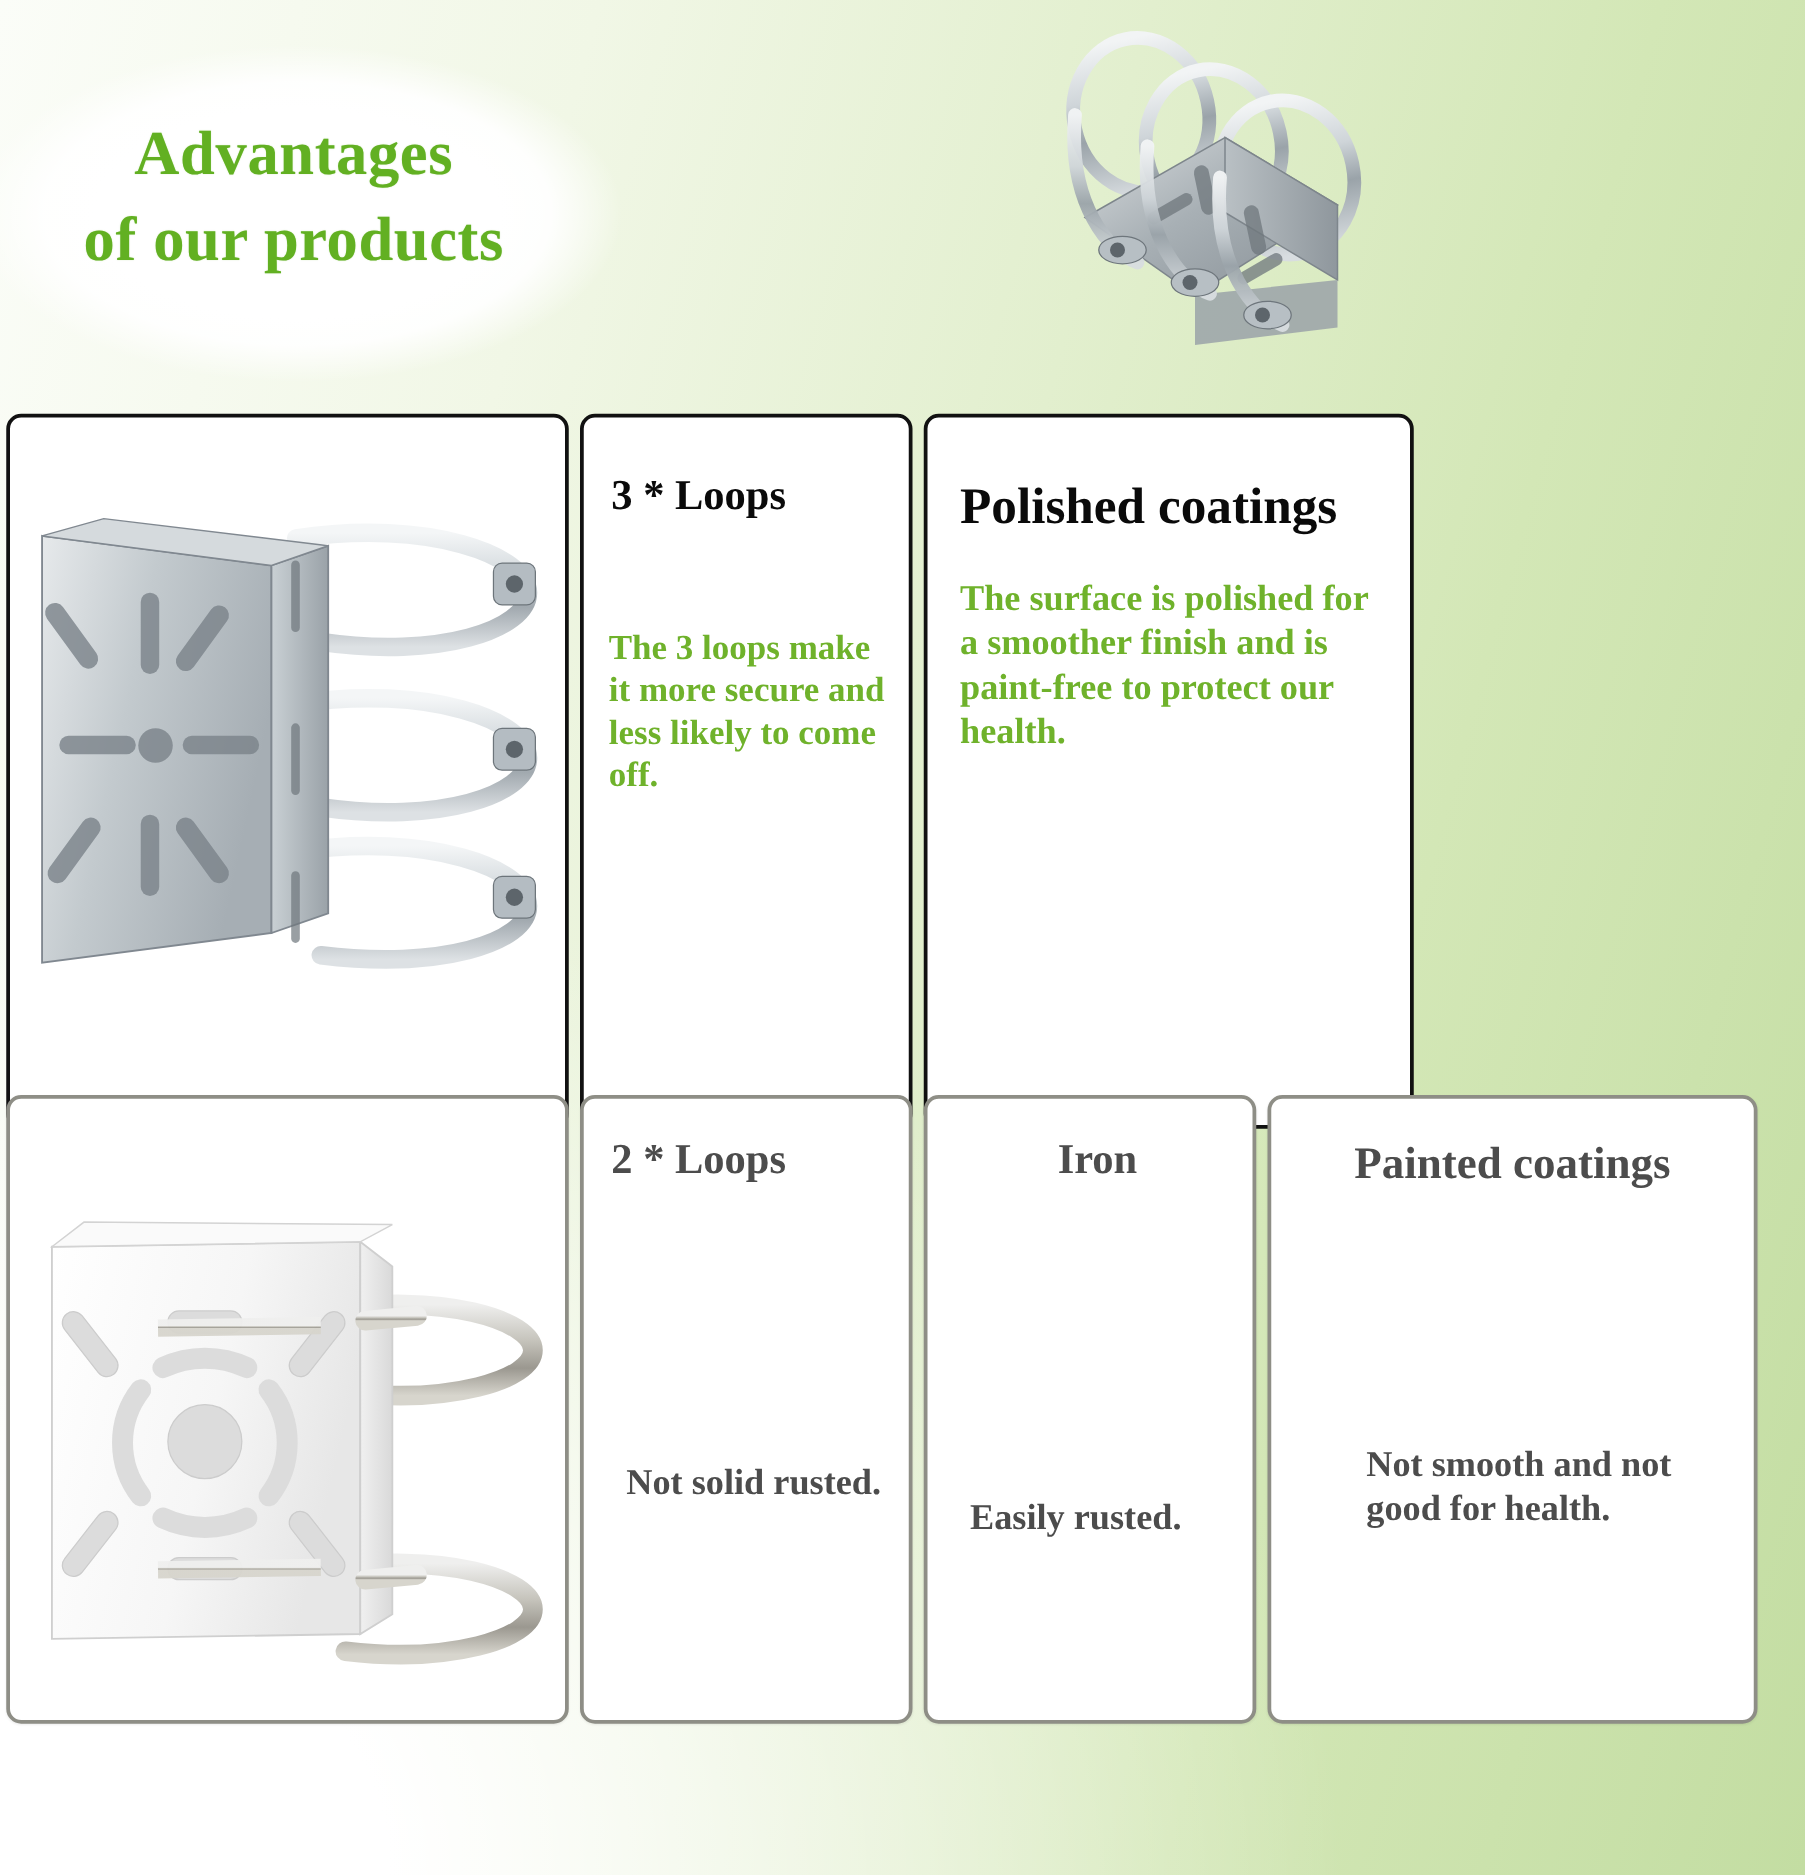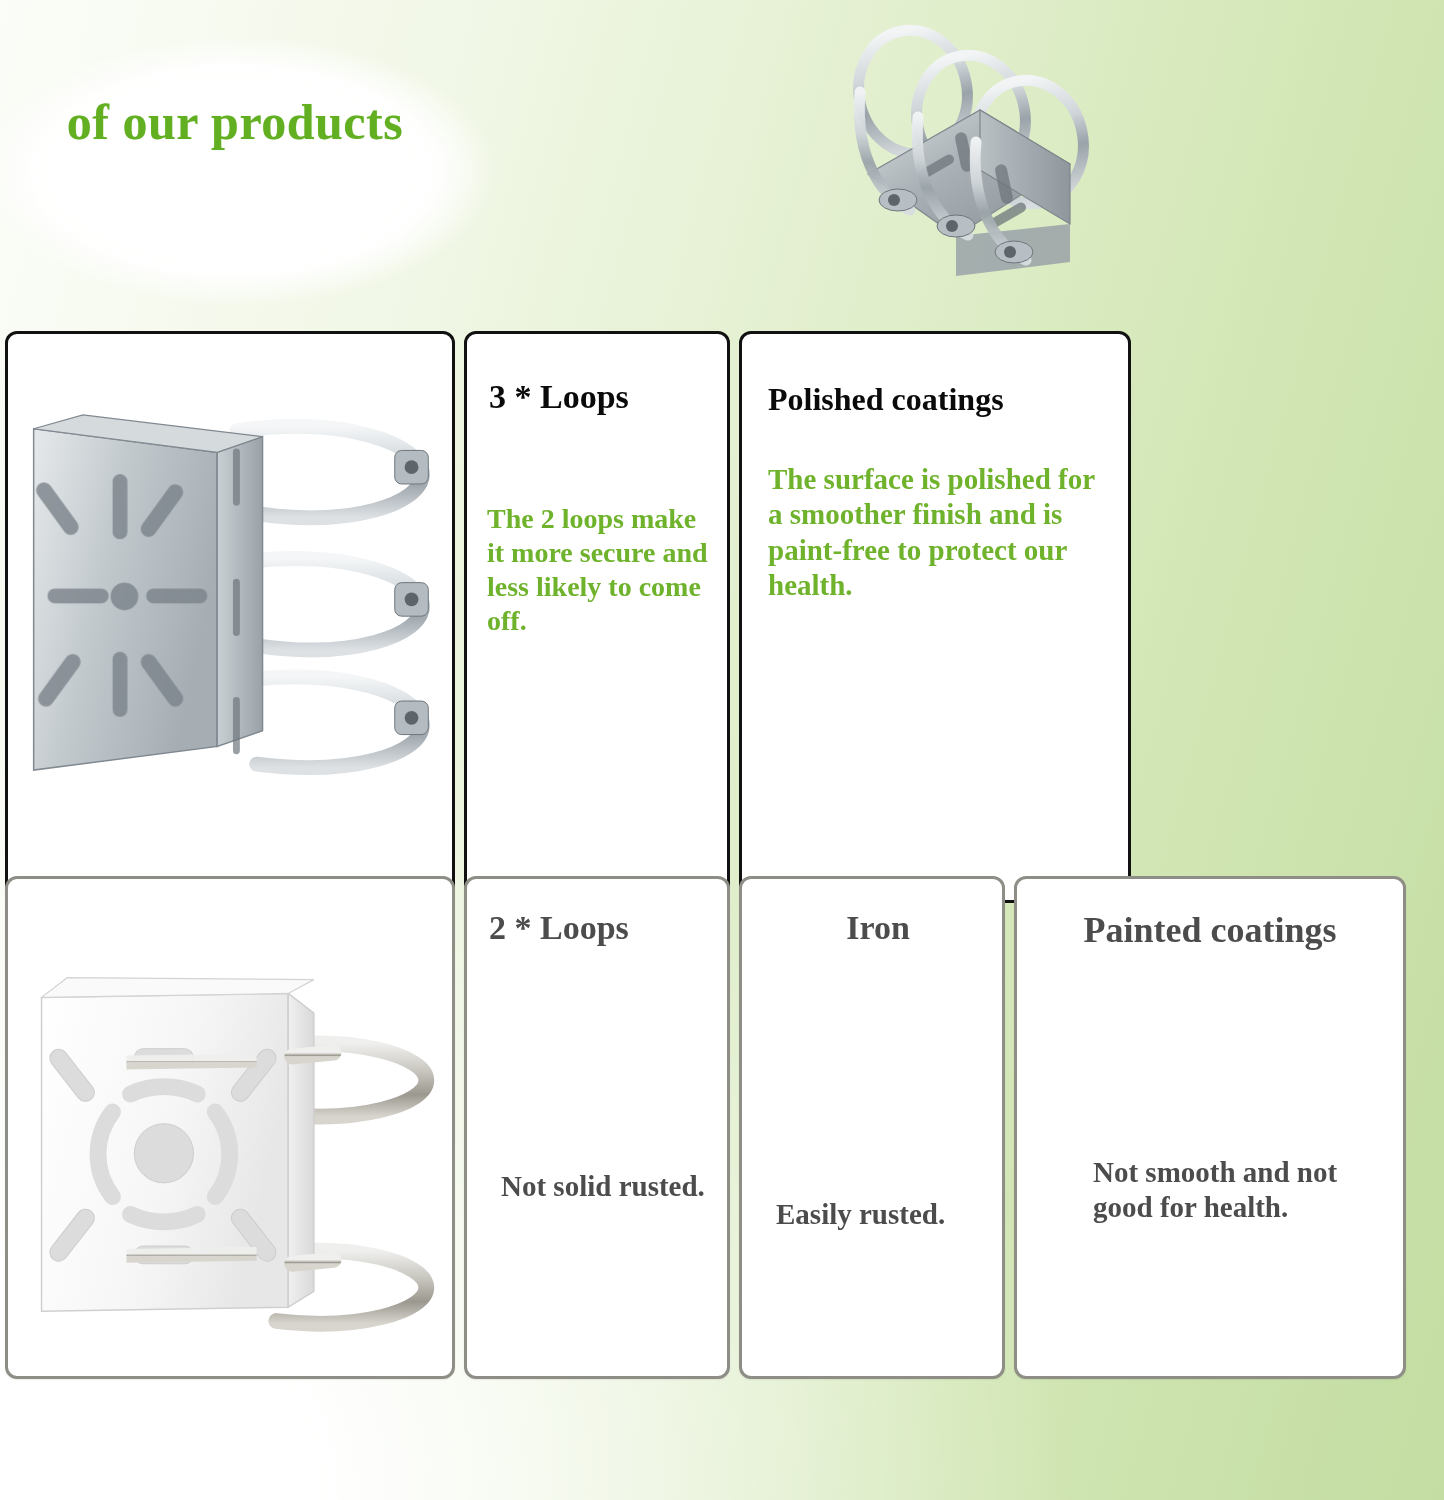--- a/index.html
+++ b/index.html
@@ -70,41 +70,42 @@
   }
   .c-body{
     font-weight:bold;
     line-height:1.22;
     position:absolute;
   }
 
   
   .row.top .c-head{color:#0a0a0a;font-size:34px;left:22px;top:44px;}
   .row.top .c-body{color:#6fb22b;font-size:28px;left:20px;top:168px;right:16px;}
-  .row.top .txt-card.wide .c-head{font-size:32px;left:26px;top:48px;}
+  .row.top .txt-card.wide .c-head{font-size:41px;left:26px;top:48px;}
   .row.top .txt-card.wide .c-body{font-size:29px;left:26px;top:128px;right:18px;}
 
   
   .row.bottom .c-head{color:#4c4c4c;font-size:34px;left:22px;top:30px;}
   .row.bottom .c-head.center{left:12px;right:0;text-align:center;}
   .row.bottom .c-body{color:#4c4c4c;font-size:29px;left:34px;top:290px;right:16px;font-weight:bold;}
   .row.bottom .txt-card.wide .c-head{font-size:36px;left:0;right:0;text-align:center;top:32px;}
   .row.bottom .txt-card.wide .c-body{left:76px;top:276px;right:18px;}
   .row.bottom .txt-card .c-body.lower{top:318px;}
 
   
   .prod{position:absolute;inset:0;}
 </style>
 </head>
 <body>
 
 <div id="stage">
 
   <div class="title-ellipse"></div>
   <div class="title">
+    <span class="l1">Advantages</span>
     <span class="l2">of our products</span>
   </div>
 
   <div class="hero">
     <svg class="prod" viewBox="0 0 292 300">
       <defs>
         <linearGradient id="bandG" x1="0" y1="0" x2="0" y2="1">
           <stop offset="0%" stop-color="#f2f4f5"></stop>
           <stop offset="35%" stop-color="#cfd5d9"></stop>
           <stop offset="60%" stop-color="#9aa3a9"></stop>
@@ -216,21 +217,21 @@
         <g fill="#6f777d" opacity=".7">
           <rect x="228" y="116" width="7" height="58" rx="3.5"></rect>
           <rect x="228" y="248" width="7" height="58" rx="3.5"></rect>
           <rect x="228" y="368" width="7" height="58" rx="3.5"></rect>
         </g>
       </svg>
     </div>
 
     <div class="card txt-card">
       <div class="c-head">3 * Loops</div>
-      <div class="c-body">The 2 loops make it more secure and less likely to come off.</div>
+      <div class="c-body">The 3 loops make it more secure and less likely to come off.</div>
     </div>
 
 
     <div class="card txt-card wide">
       <div class="c-head">Polished coatings</div>
       <div class="c-body">The surface is polished for a smoother finish and is paint-free to protect our health.</div>
     </div>
   </div>
 
   <div class="row bottom">

